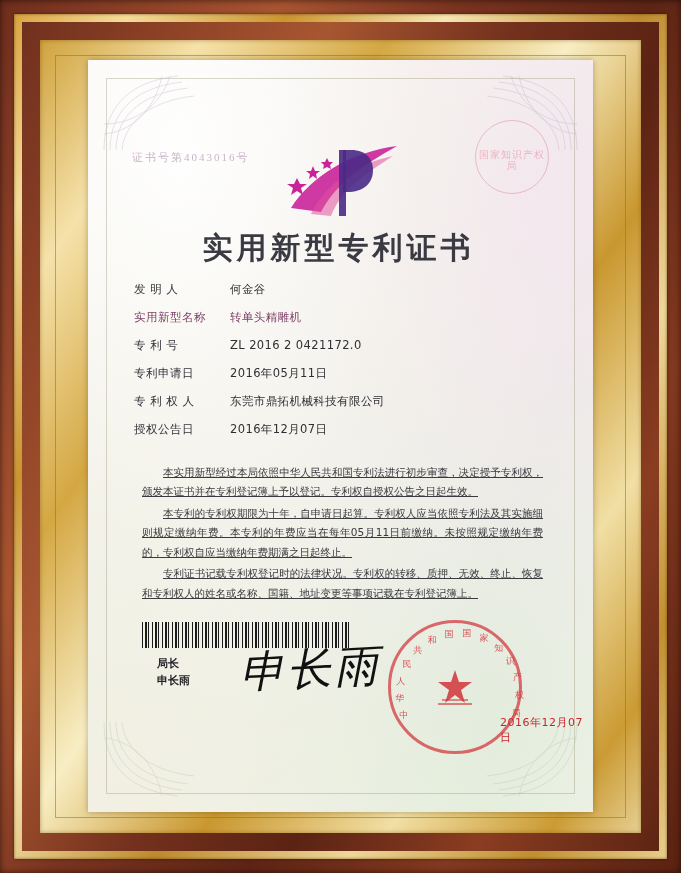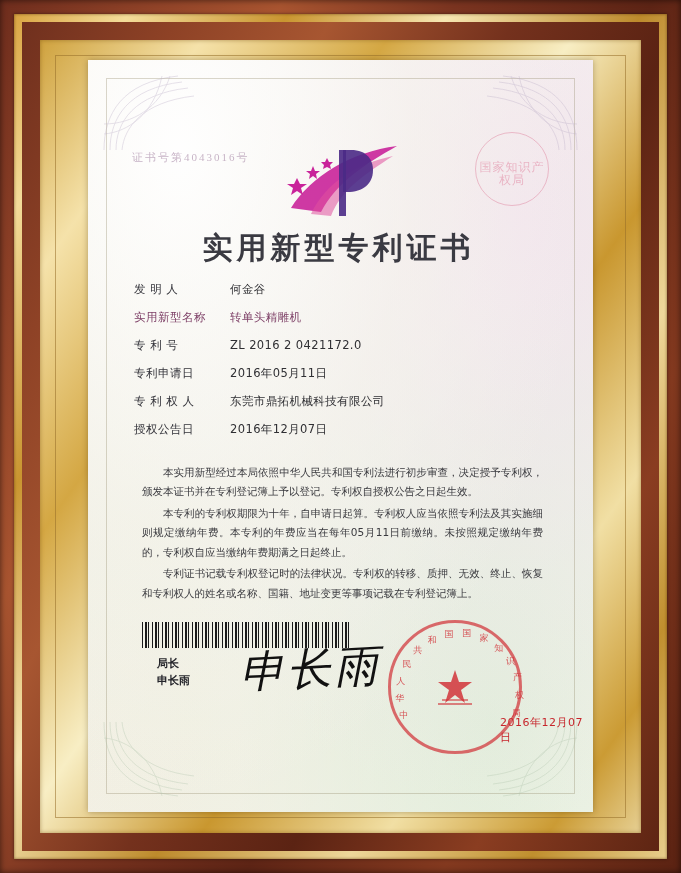--- a/index.html
+++ b/index.html
@@ -92,27 +92,27 @@
     top: 90px;
     font-size: 11px;
     letter-spacing: 2px;
     color: #b59bb4;
     opacity: 0.75;
     font-family: "Liberation Serif", serif;
   }
   .seal-topright {
     position: absolute;
     right: 44px;
-    top: 72px;
+    top: 60px;
     width: 72px;
     height: 72px;
     border-radius: 50%;
     border: 1.5px solid rgba(221,120,150,0.55);
     color: rgba(221,120,150,0.6);
-    font-size: 12px;
+    font-size: 10px;
     line-height: 1.1;
     text-align: center;
     opacity: 0.8;
   }
   .seal-topright span {
     display: block;
     margin-top: 28px;
     letter-spacing: 1px;
   }
 
@@ -172,20 +172,21 @@
   .body-text {
     position: absolute;
     left: 54px;
     right: 50px;
     top: 403px;
     font-size: 10.5px;
     line-height: 1.85;
     color: #3a3a3f;
     text-align: justify;
     font-family: "DejaVu Sans", sans-serif;
+    text-decoration: underline;
   }
   .body-text p {
     margin: 0 0 2px 0;
     text-indent: 21px;
   }
 
   
   .barcode {
     position: absolute;
     left: 54px;

